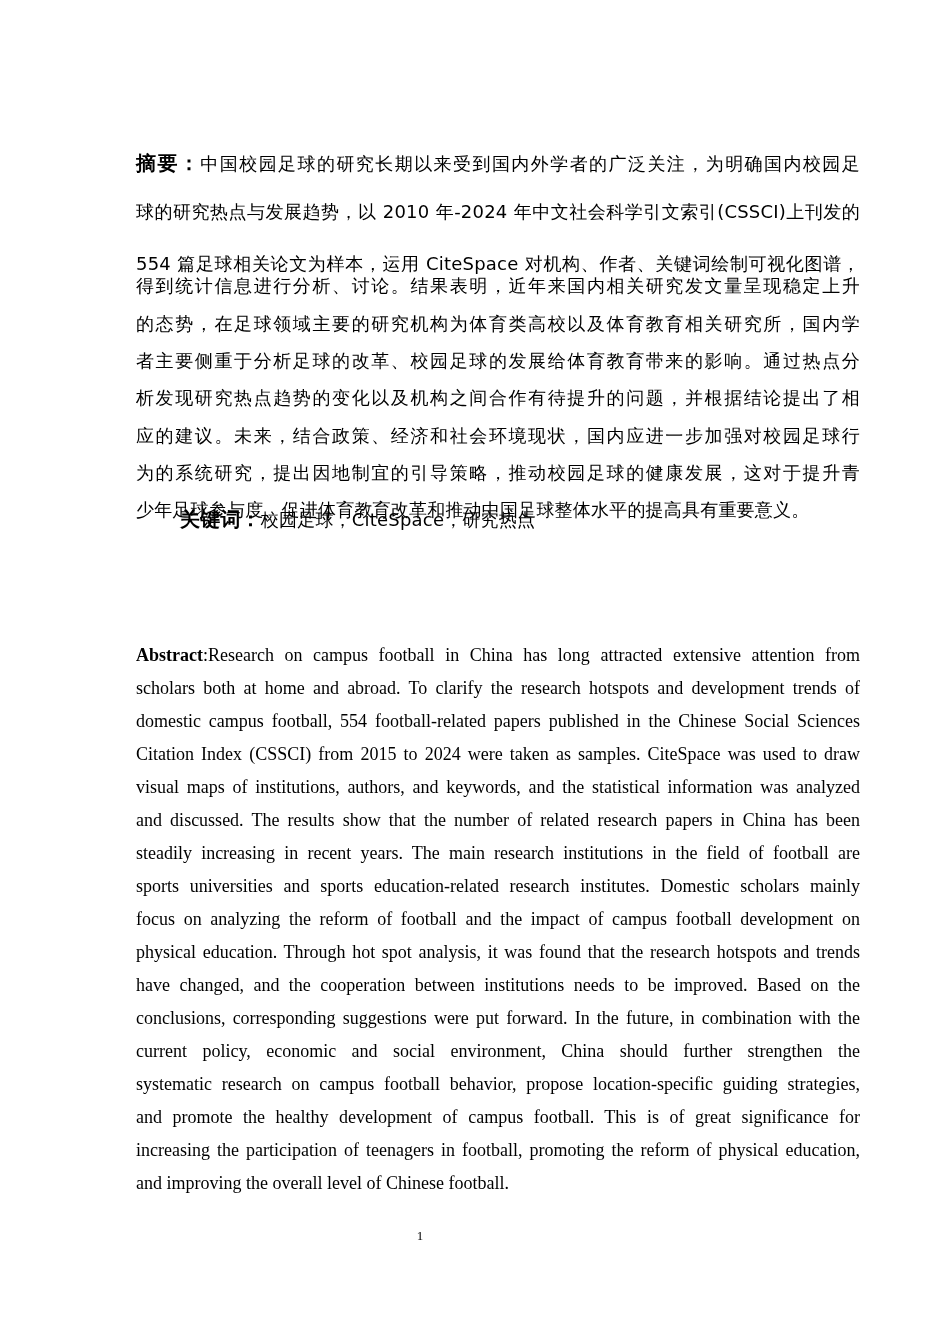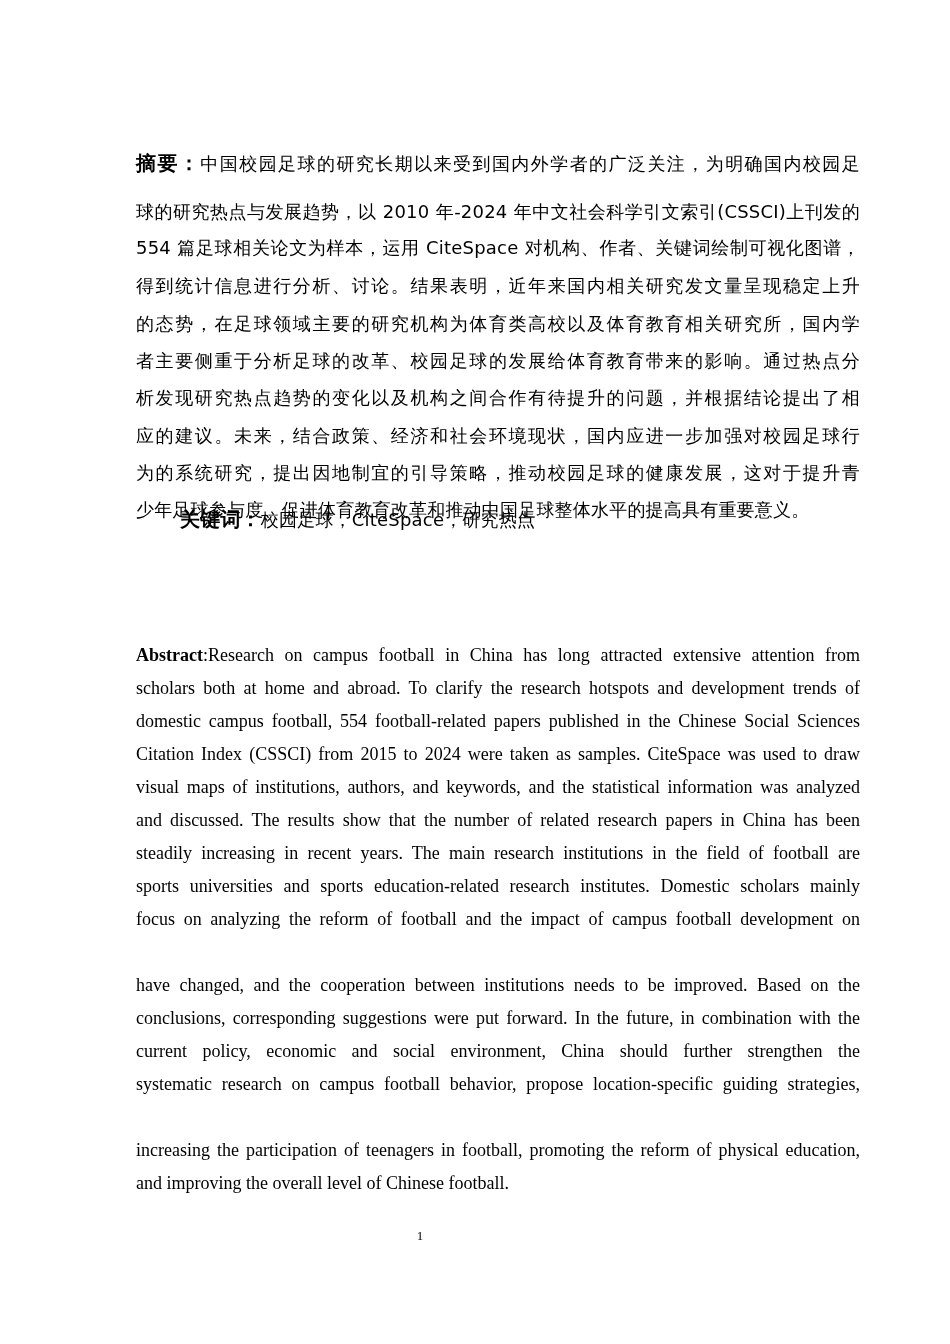--- a/index.html
+++ b/index.html
@@ -19,21 +19,21 @@
 </style>
 </head>
 <body>
 
 <div class="page">
 
   <div class="line cn" style="top:150px;">
     <span class="label-cn">摘要：</span><span>中国校园足球的研究长期以来受到国内外学者的广泛关注，为明确国内校园足</span>
   </div>
   <div class="line cn" style="top:200px;">球的研究热点与发展趋势，以 2010 年-2024 年中文社会科学引文索引(CSSCI)上刊发的</div>
-  <div class="line cn" style="top:236px;">554 篇足球相关论文为样本，运用 CiteSpace 对机构、作者、关键词绘制可视化图谱，</div>
+  <div class="line cn" style="top:252px;">554 篇足球相关论文为样本，运用 CiteSpace 对机构、作者、关键词绘制可视化图谱，</div>
   <div class="line cn" style="top:274px;">得到统计信息进行分析、讨论。结果表明，近年来国内相关研究发文量呈现稳定上升</div>
   <div class="line cn" style="top:312px;">的态势，在足球领域主要的研究机构为体育类高校以及体育教育相关研究所，国内学</div>
   <div class="line cn" style="top:349px;">者主要侧重于分析足球的改革、校园足球的发展给体育教育带来的影响。通过热点分</div>
   <div class="line cn" style="top:386px;font-family:Liberation Serif, serif;">析发现研究热点趋势的变化以及机构之间合作有待提升的问题，并根据结论提出了相</div>
   <div class="line cn" style="top:424px;">应的建议。未来，结合政策、经济和社会环境现状，国内应进一步加强对校园足球行</div>
   <div class="line cn" style="top:461px;">为的系统研究，提出因地制宜的引导策略，推动校园足球的健康发展，这对于提升青</div>
   <div class="line cn last" style="top:498px;">少年足球参与度、促进体育教育改革和推动中国足球整体水平的提高具有重要意义。</div>
 
   <div class="kw-line cn" style="top:506px;">
     <span class="label-cn">关键词：</span><span>校园足球，CiteSpace，研究热点</span>
@@ -43,21 +43,23 @@
     <span class="abs-label">Abstract</span><span>:Research on campus football in China has long attracted extensive attention from</span>
   </div>
   <div class="line en" style="top:678px;">scholars both at home and abroad. To clarify the research hotspots and development trends of</div>
   <div class="line en" style="top:711px;">domestic campus football, 554 football-related papers published in the Chinese Social Sciences</div>
   <div class="line en" style="top:744px;">Citation Index (CSSCI) from 2015 to 2024 were taken as samples. CiteSpace was used to draw</div>
   <div class="line en" style="top:777px;">visual maps of institutions, authors, and keywords, and the statistical information was analyzed</div>
   <div class="line en" style="top:810px;">and discussed. The results show that the number of related research papers in China has been</div>
   <div class="line en" style="top:843px;">steadily increasing in recent years. The main research institutions in the field of football are</div>
   <div class="line en" style="top:876px;">sports universities and sports education-related research institutes. Domestic scholars mainly</div>
   <div class="line en" style="top:909px;">focus on analyzing the reform of football and the impact of campus football development on</div>
+  <div class="line en" style="top:942px;">physical education. Through hot spot analysis, it was found that the research hotspots and trends</div>
   <div class="line en" style="top:975px;">have changed, and the cooperation between institutions needs to be improved. Based on the</div>
   <div class="line en" style="top:1008px;">conclusions, corresponding suggestions were put forward. In the future, in combination with the</div>
   <div class="line en" style="top:1041px;">current policy, economic and social environment, China should further strengthen the</div>
   <div class="line en" style="top:1074px;">systematic research on campus football behavior, propose location-specific guiding strategies,</div>
+  <div class="line en" style="top:1107px;">and promote the healthy development of campus football. This is of great significance for</div>
   <div class="line en" style="top:1140px;">increasing the participation of teenagers in football, promoting the reform of physical education,</div>
   <div class="line en last" style="top:1173px;">and improving the overall level of Chinese football.</div>
 
   <div class="page-num">1</div>
 </div>
 
 </body></html>

